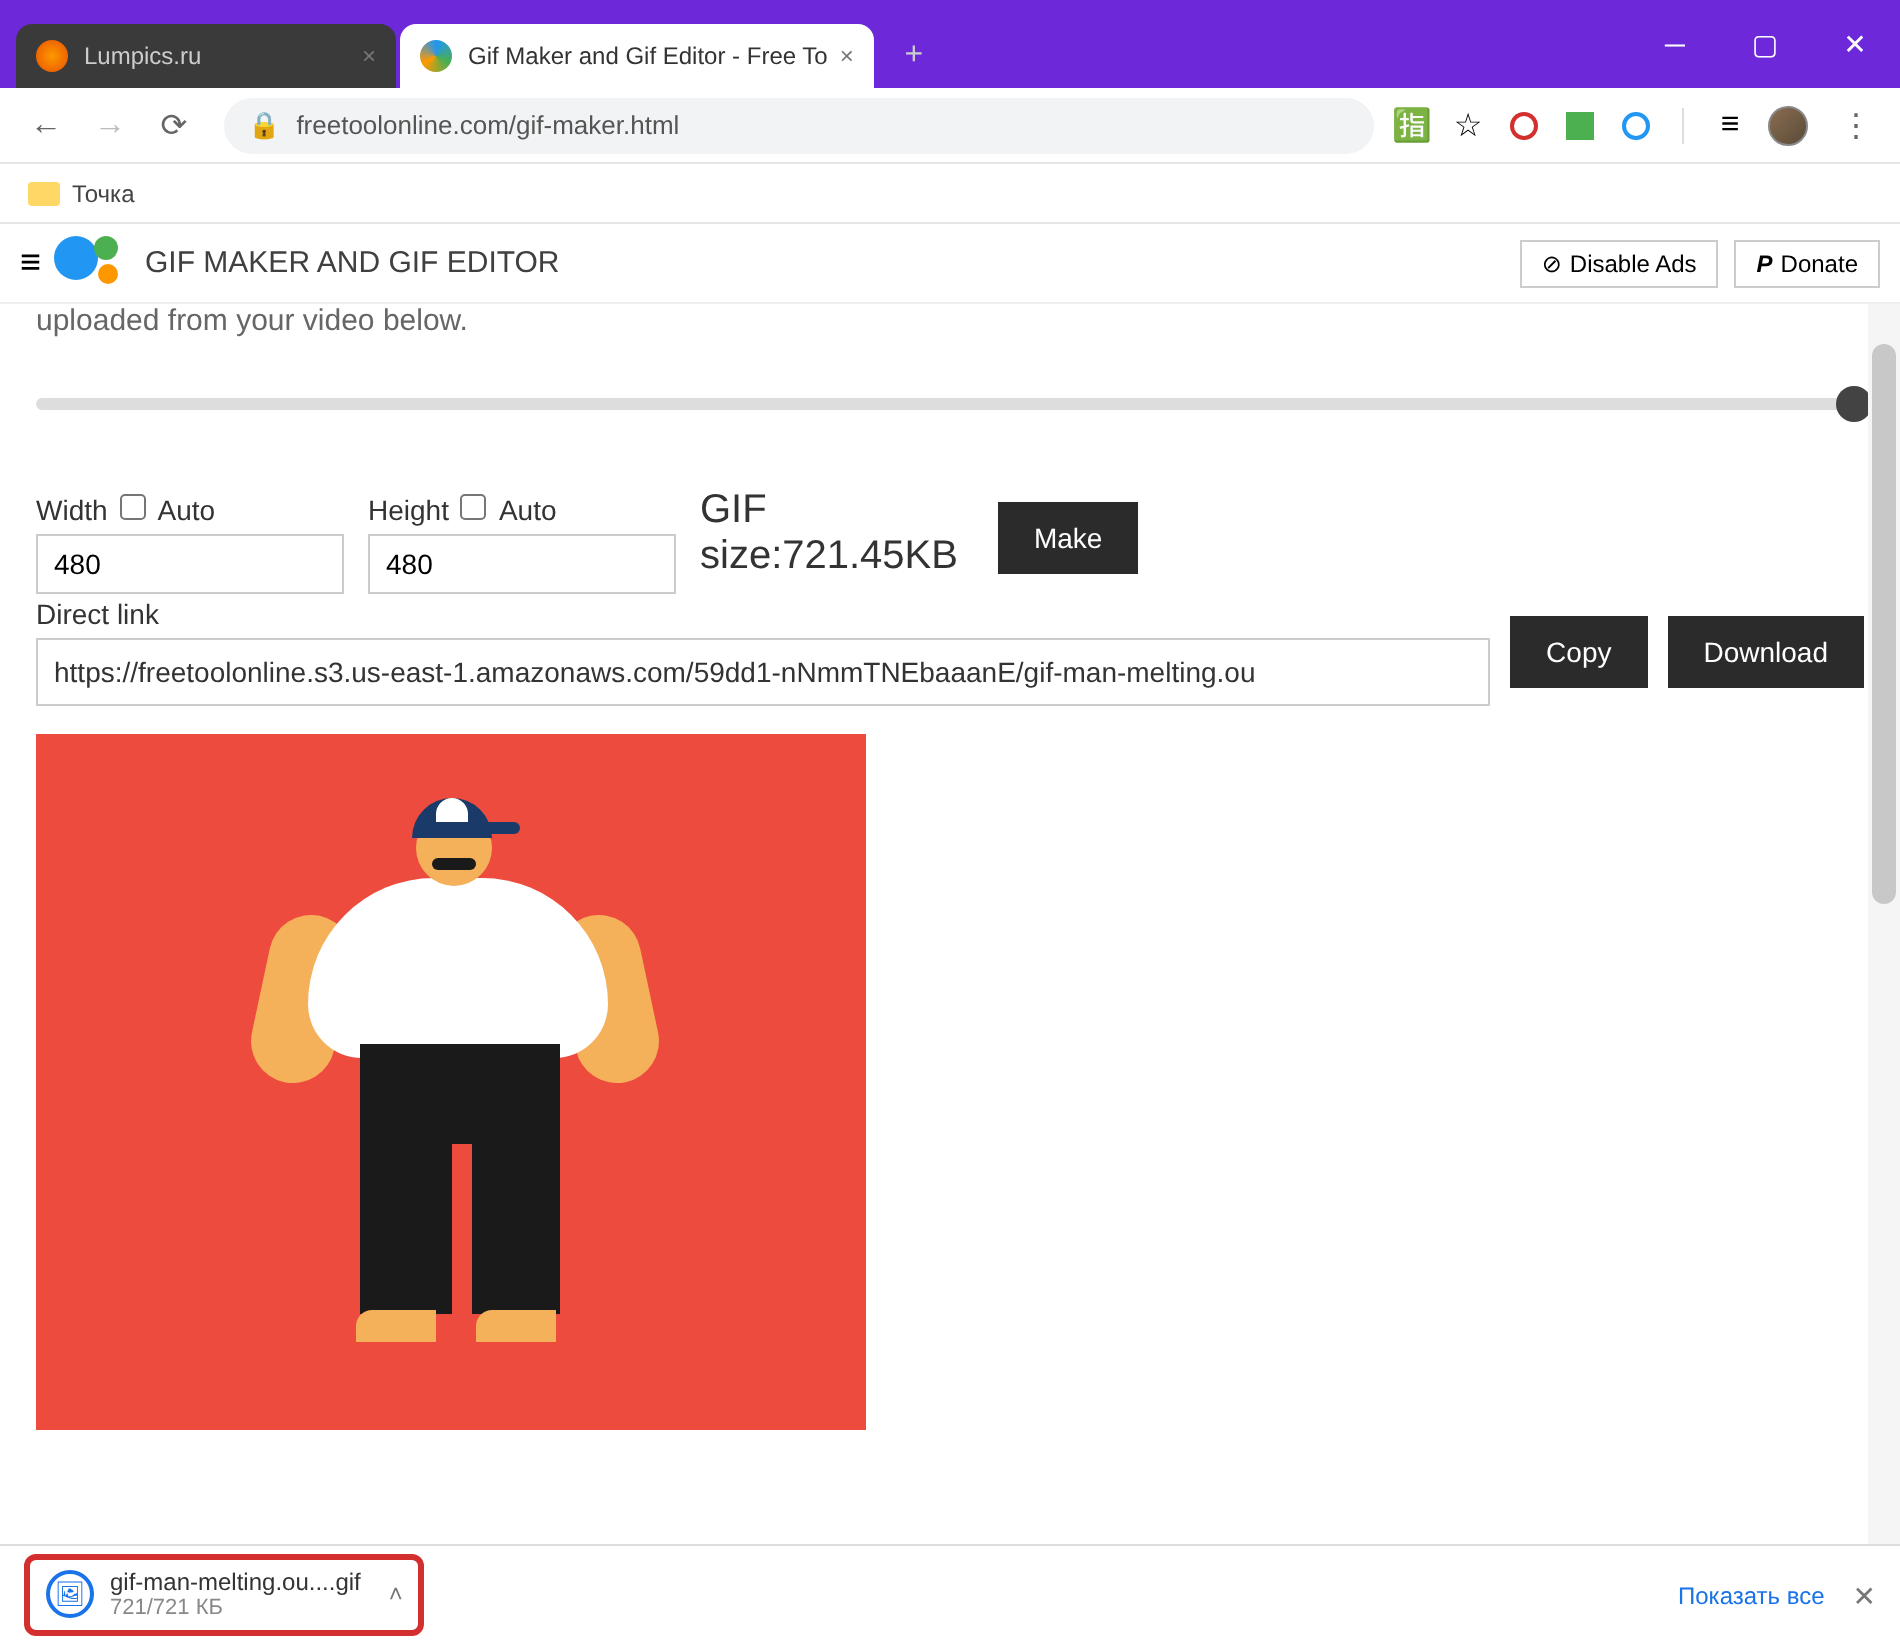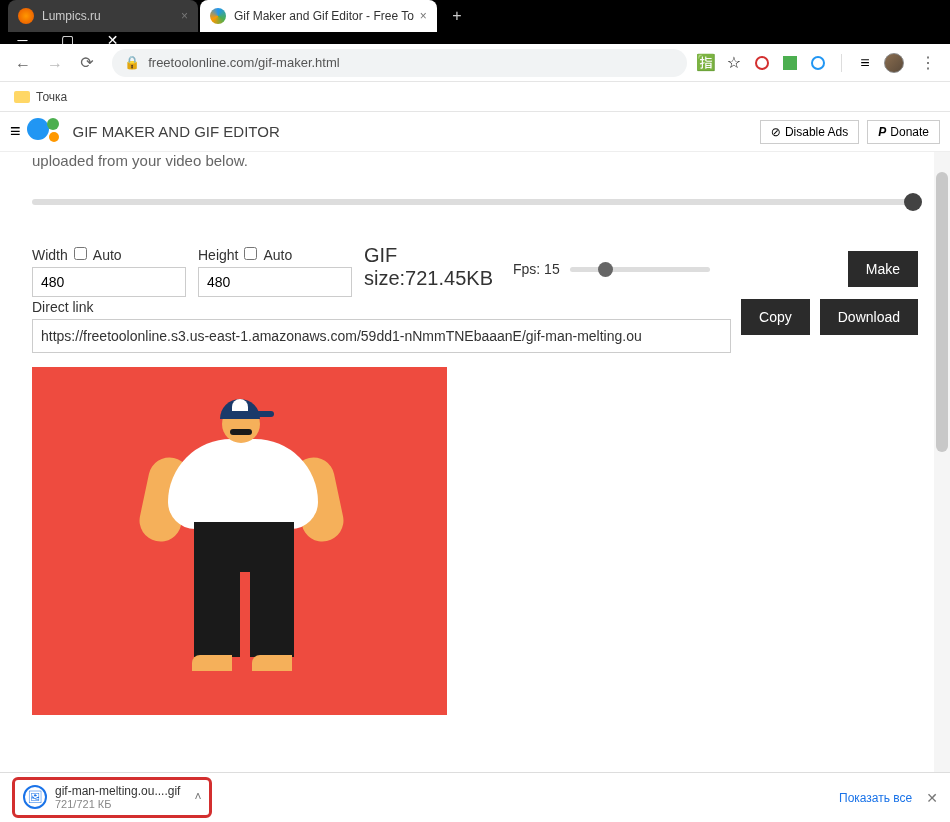--- a/index.html
+++ b/index.html
@@ -1,19 +1,19 @@
 <!DOCTYPE html>
 <html><head>
 <meta charset="utf-8">
 <style>
 * { box-sizing: border-box; margin: 0; padding: 0; font-family: "Segoe UI", Arial, sans-serif; }
 body { width: 950px; height: 822px; background: #fff; overflow: hidden; position: relative; }
 
 
-.titlebar { height: 44px; background: #000000; display: flex; align-items: flex-start; flex-direction: column; }
+.titlebar { height: 44px; background: #6d28d9; display: flex; align-items: flex-end; }
 .tab-strip { display: flex; align-items: flex-end; padding-left: 8px; height: 100%; flex: 1; }
 .tab { height: 32px; display: flex; align-items: center; padding: 0 10px; font-size: 12px; color: #ccc; border-radius: 8px 8px 0 0; margin-right: 2px; position: relative; min-width: 190px; }
 .tab.inactive { background: #3a3a3a; }
 .tab.active { background: #fff; color: #333; }
 .tab-favicon { width: 16px; height: 16px; margin-right: 8px; border-radius: 50%; flex-shrink: 0; }
 .tab-title { overflow: hidden; white-space: nowrap; text-overflow: ellipsis; flex: 1; }
 .tab-close { margin-left: 6px; font-size: 12px; color: #777; cursor: pointer; }
 .newtab { width: 28px; height: 28px; display: flex; align-items: center; justify-content: center; color: #ccc; font-size: 16px; cursor: pointer; margin-left: 4px; margin-bottom: 2px; }
 .win-controls { display: flex; height: 100%; }
 .win-btn { width: 45px; display: flex; align-items: center; justify-content: center; color: #fff; font-size: 14px; cursor: pointer; }
@@ -42,37 +42,37 @@
 .gear { position: absolute; border-radius: 50%; }
 .gear.b { width: 18px; height: 18px; background: #2196f3; top: 2px; left: 0; box-shadow: 0 0 0 2px #2196f3; }
 .gear.g { width: 12px; height: 12px; background: #4caf50; top: 0; left: 18px; }
 .gear.o { width: 10px; height: 10px; background: #ff9800; top: 14px; left: 20px; }
 .app-title { font-size: 15px; color: #404040; }
 .app-right { display: flex; gap: 8px; }
 .hdr-btn { border: 1px solid #ccc; background: #fff; padding: 4px 10px; font-size: 12px; cursor: pointer; display: flex; align-items: center; gap: 4px; }
 
 
 .content { position: absolute; top: 152px; bottom: 50px; left: 0; right: 0; overflow: hidden; }
-.page { padding: 0 32px; color: #333; font-size: 14px; }
+.page { padding: 0 18px; color: #333; font-size: 14px; }
 .truncated-text { font-size: 15px; color: #666; margin-bottom: 24px; }
 .row { display: flex; gap: 20px; margin-bottom: 2px; }
 .half { flex: 1; }
 .label { font-size: 14px; margin-bottom: 4px; display: block; }
 .slider-track { position: relative; height: 6px; background: #ddd; border-radius: 3px; margin: 6px 0 14px; }
 .slider-thumb { position: absolute; top: -6px; width: 18px; height: 18px; background: #434343; border-radius: 50%; cursor: pointer; }
 .dim-group { display: flex; flex-direction: column; }
 .dim-label { display: flex; align-items: flex-start; gap: 6px; font-size: 14px; margin-bottom: 4px; }
 .dim-input { width: 154px; padding: 6px 8px; border: 1px solid #ccc; font-size: 14px; }
 .size-text { margin-left: 12px; font-size: 20px; align-self: flex-end; padding-bottom: 7px; }
 .fps-row { display: flex; align-items: center; justify-content: space-between; margin: 30px 0 10px; }
 .fps-left { display: flex; align-items: center; gap: 10px; }
 .fps-track { width: 140px; height: 5px; background: #ddd; border-radius: 3px; position: relative; }
 .fps-thumb { position: absolute; top: -5px; left: 28px; width: 15px; height: 15px; background: #666; border-radius: 50%; cursor: pointer; }
 .dark-btn { background: #2b2b2b; color: #fff; border: none; padding: 10px 18px; font-size: 14px; cursor: pointer; }
-.link-row { display: flex; gap: 10px; align-items: flex-start; margin-bottom: 14px; }
+.link-row { display: flex; gap: 10px; align-items: center; margin-bottom: 14px; }
 .link-col { flex: 1; }
 .link-input { width: 100%; padding: 8px; border: 1px solid #ccc; font-size: 14px; overflow: hidden; white-space: nowrap; }
 .result-label { font-size: 15px; margin-bottom: 6px; }
 .gif-box { width: 415px; height: 348px; background: #ee4b3f; position: relative; overflow: hidden; }
 .scroll-v { position: absolute; right: 0; top: 152px; width: 16px; bottom: 50px; background: #f5f5f5; }
 .scroll-thumb { position: absolute; top: 20px; left: 2px; width: 12px; height: 280px; background: #c8c8c8; border-radius: 6px; }
 
 
 .dl-bar { position: absolute; bottom: 0; left: 0; right: 0; height: 50px; background: #fff; border-top: 1px solid #ddd; display: flex; align-items: center; padding: 0 12px; font-size: 12px; }
 .dl-item { display: flex; align-items: center; gap: 8px; border: 3px solid #d32f2f; border-radius: 6px; padding: 4px 8px; }
@@ -208,26 +208,20 @@
           <div class="dim-label">
             <span>Height</span>
             <input type="checkbox" style="">
             <span>Auto</span>
           </div>
           <input class="dim-input" value="480" style="">
         </div>
         <span class="size-text">GIF size:721.45KB</span>
       </div>
       <div class="half fps-row">
-        <div class="fps-left">
-          <span>Fps: 15</span>
-          <div class="fps-track">
-            <div class="fps-thumb"></div>
-          </div>
-        </div>
         <button class="dark-btn">Make</button>
       </div>
     </div>
 
     <div class="link-row">
       <div class="link-col">
         <span class="label">Direct link</span>
         <div class="link-input">https://freetoolonline.s3.us-east-1.amazonaws.com/59dd1-nNmmTNEbaaanE/gif-man-melting.ou</div>
       </div>
       <button class="dark-btn">Copy</button>

